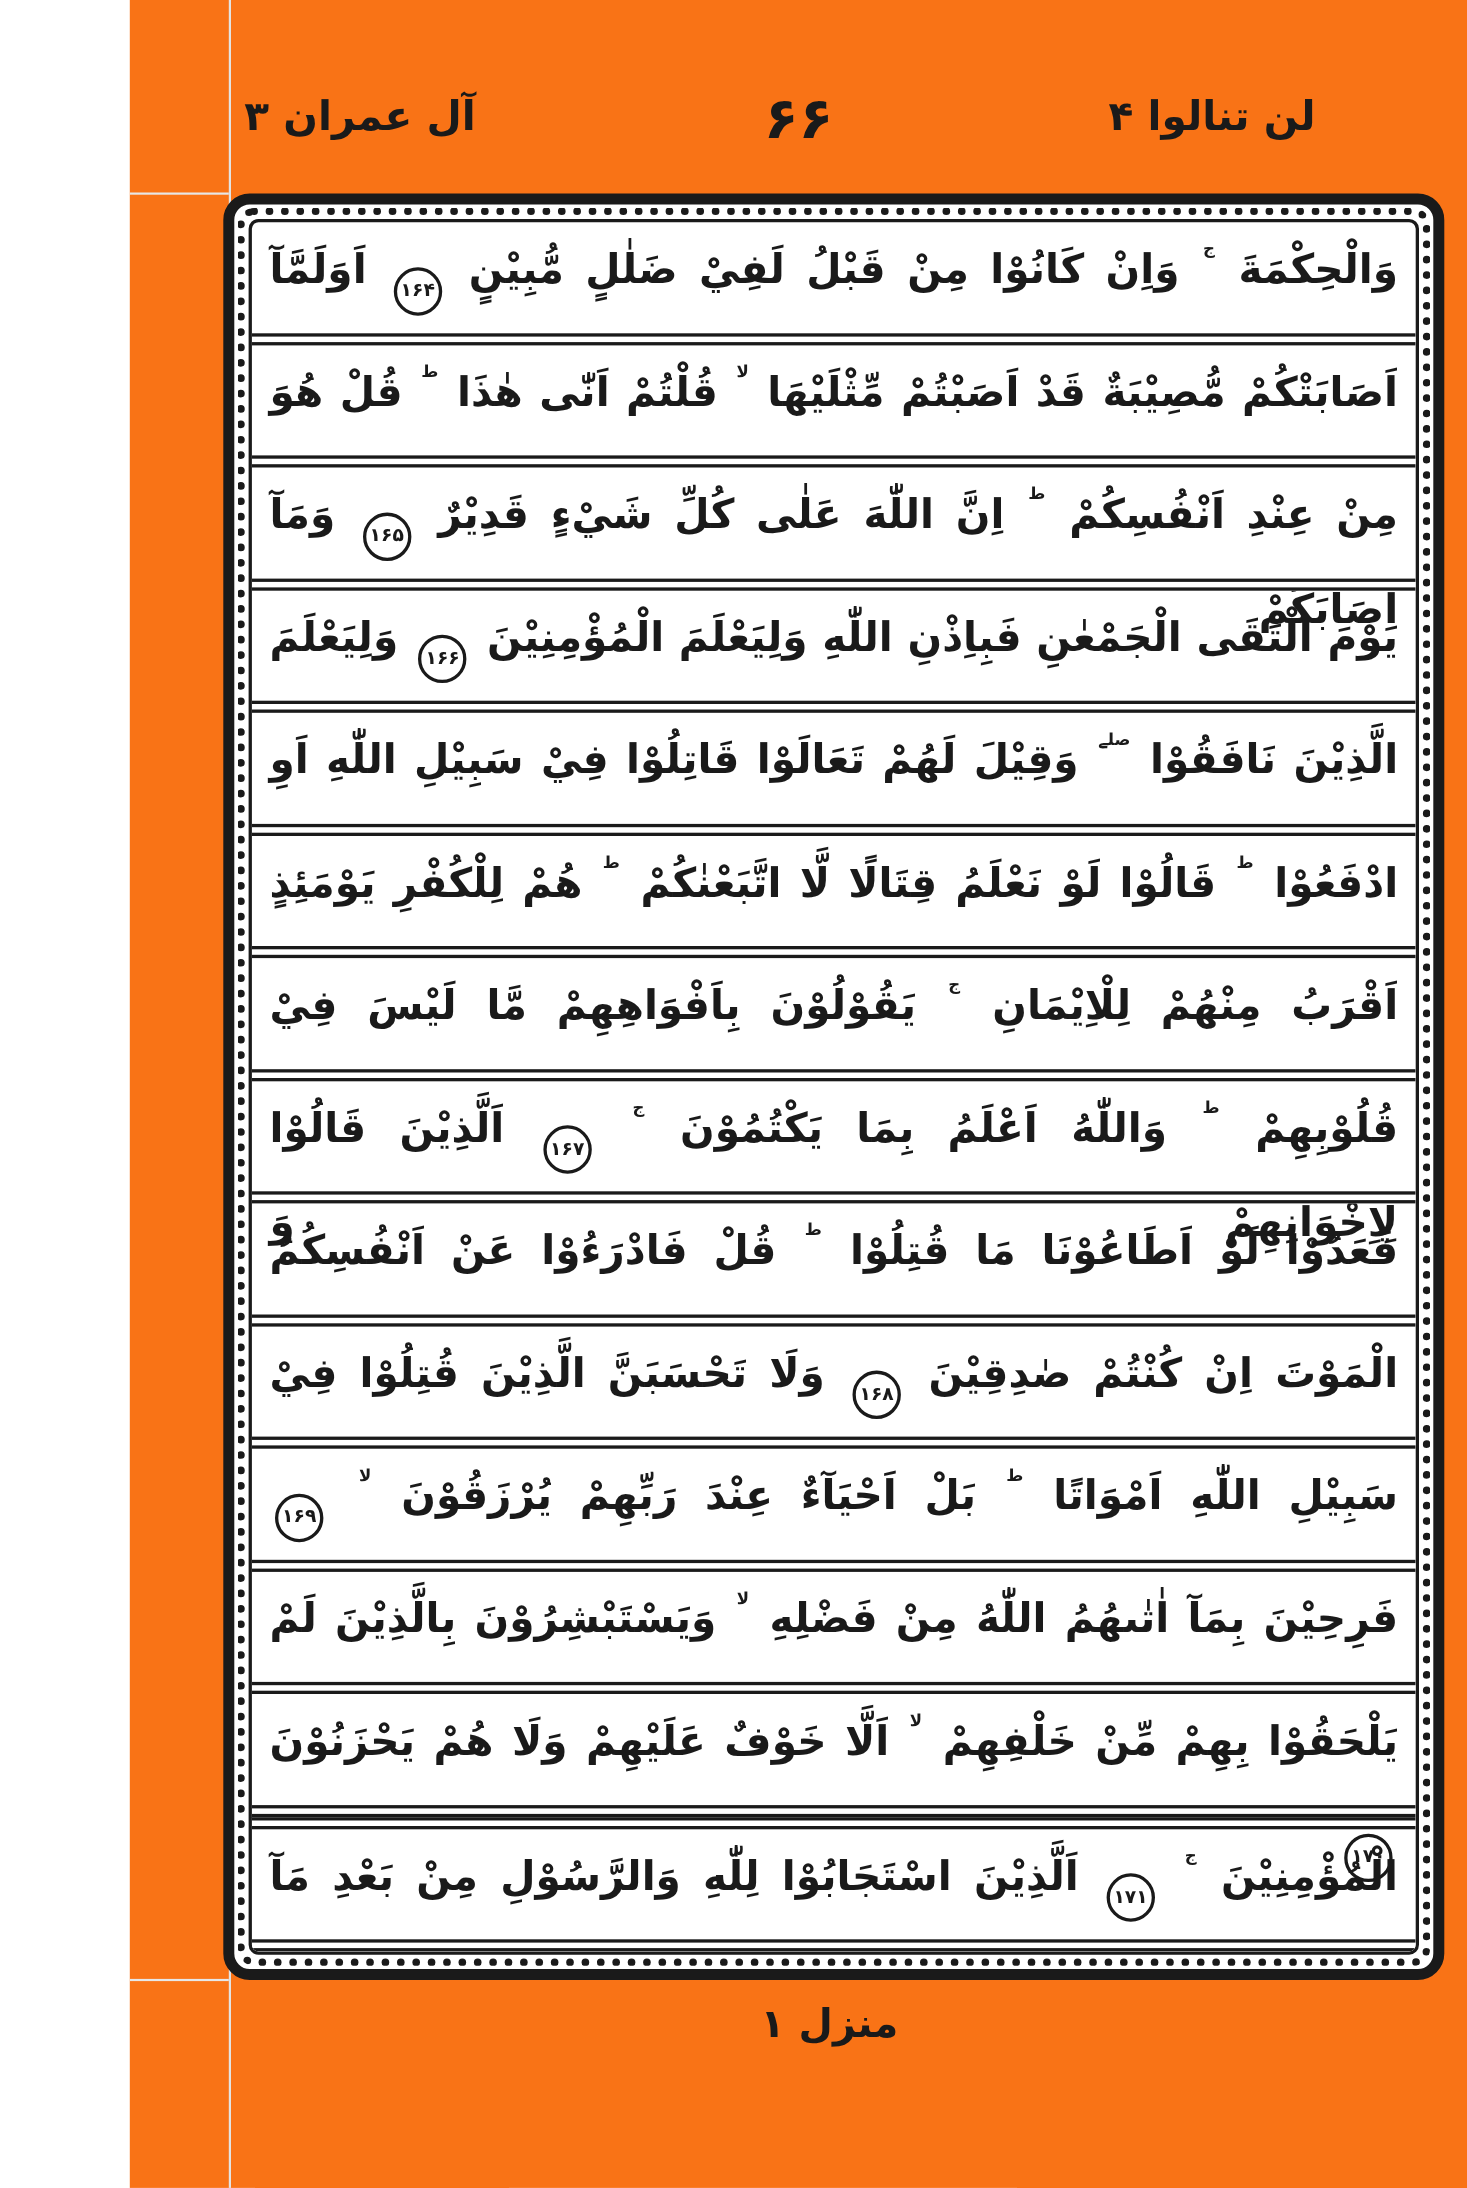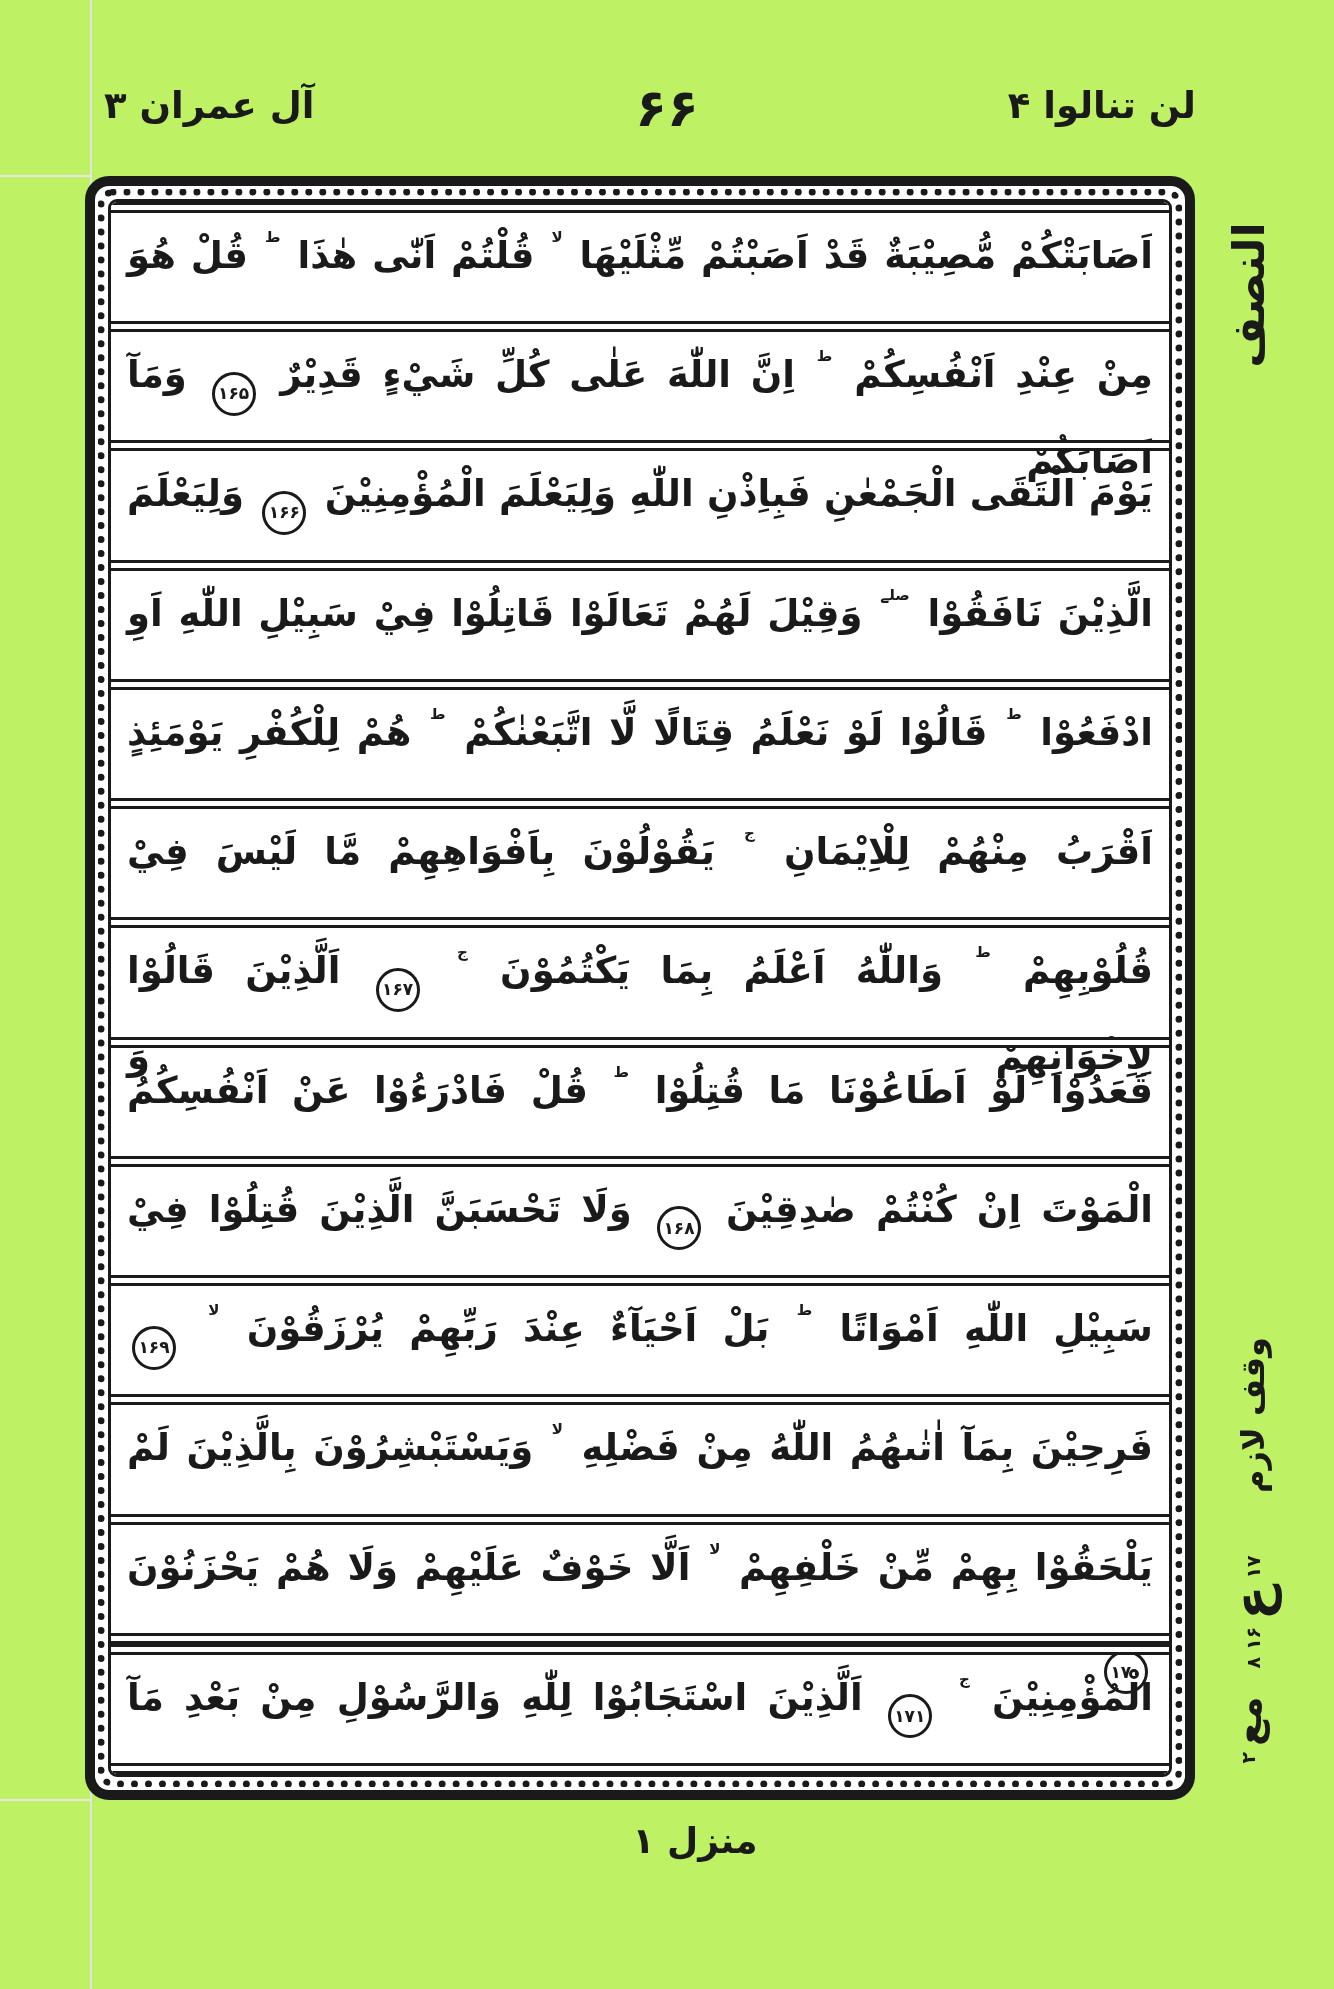--- a/index.html
+++ b/index.html
@@ -1,19 +1,19 @@
 <!DOCTYPE html>
 <html lang="ar" dir="rtl"><head>
 <meta charset="utf-8">
 <style>
   html,body{margin:0;padding:0;background:#ffffff;}
   #page{
     position:relative;
-    width:1334px;height:1989px;
-    background:#bef264;
+    width:1216px;height:1989px;
+    background:#f97316;
     font-family:"DejaVu Sans",sans-serif;
     color:#1a1a1a;
     overflow:hidden;
   }
   
   .fold-v{position:absolute;left:90px;top:0;width:2px;height:100%;background:#e3e3e3;}
   .fold-h{position:absolute;left:0;width:90px;height:2px;background:#e7e7e7;}
   .fold-h.top{top:175px;}
   .fold-h.bottom{top:1799px;}
 
@@ -93,20 +93,21 @@
   <div class="fold-h top"></div>
   <div class="fold-h bottom"></div>
 
   <div class="hdr hdr-surah">آل عمران ۳</div>
   <div class="hdr hdr-page">۶۶</div>
   <div class="hdr hdr-juz">لن تنالوا ۴</div>
 
   <div class="frame">
     <div class="frame-dots">
       <div class="rows">
+          <div class="qline"><span>وَالْحِكْمَةَ</span> <span class="waqf">ج</span> <span>وَاِنْ كَانُوْا مِنْ قَبْلُ لَفِيْ ضَلٰلٍ مُّبِيْنٍ</span> <span class="vmark">۱۶۴</span> <span>اَوَلَمَّآ</span> </div>
           <div class="row-sep"></div>
           <div class="qline"><span>اَصَابَتْكُمْ مُّصِيْبَةٌ قَدْ اَصَبْتُمْ مِّثْلَيْهَا</span> <span class="waqf">لا</span> <span>قُلْتُمْ اَنّٰى هٰذَا</span> <span class="waqf">ط</span> <span>قُلْ هُوَ</span> </div>
           <div class="row-sep"></div>
           <div class="qline"><span>مِنْ عِنْدِ اَنْفُسِكُمْ</span> <span class="waqf">ط</span> <span>اِنَّ اللّٰهَ عَلٰى كُلِّ شَيْءٍ قَدِيْرٌ</span> <span class="vmark">۱۶۵</span> <span>وَمَآ اَصَابَكُمْ</span> </div>
           <div class="row-sep"></div>
           <div class="qline"><span>يَوْمَ الْتَقَى الْجَمْعٰنِ فَبِاِذْنِ اللّٰهِ وَلِيَعْلَمَ الْمُؤْمِنِيْنَ</span> <span class="vmark">۱۶۶</span> <span>وَلِيَعْلَمَ</span> </div>
           <div class="row-sep"></div>
           <div class="qline"><span>الَّذِيْنَ نَافَقُوْا</span> <span class="waqf">صلے</span> <span>وَقِيْلَ لَهُمْ تَعَالَوْا قَاتِلُوْا فِيْ سَبِيْلِ اللّٰهِ اَوِ</span> </div>
           <div class="row-sep"></div>
           <div class="qline"><span>ادْفَعُوْا</span> <span class="waqf">ط</span> <span>قَالُوْا لَوْ نَعْلَمُ قِتَالًا لَّا اتَّبَعْنٰكُمْ</span> <span class="waqf">ط</span> <span>هُمْ لِلْكُفْرِ يَوْمَئِذٍ</span> </div>

